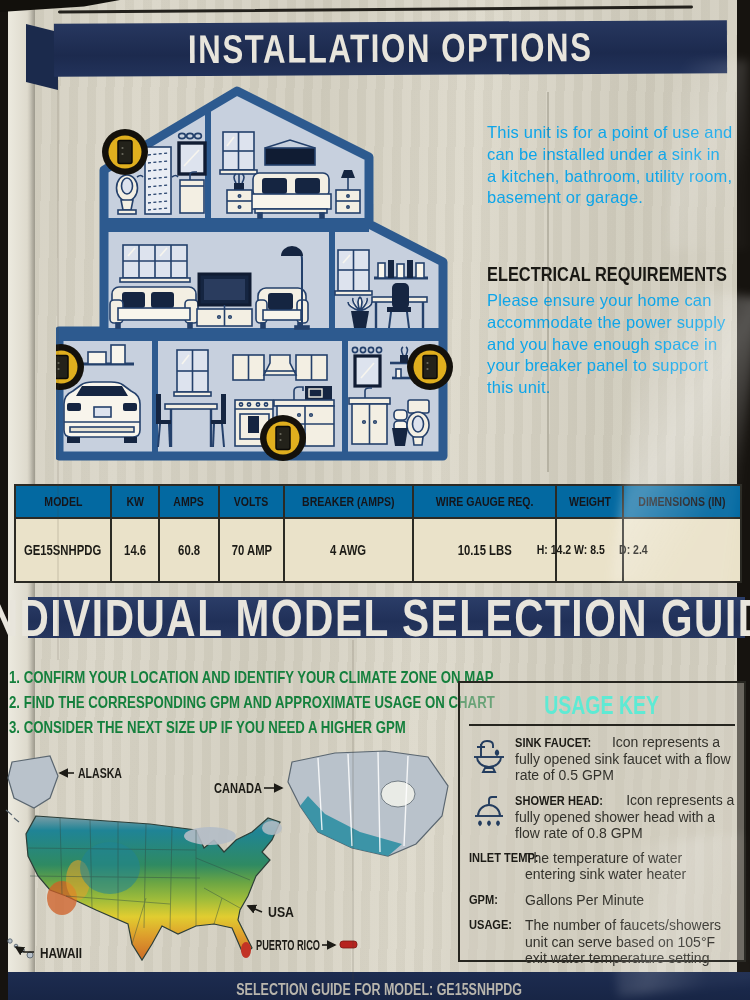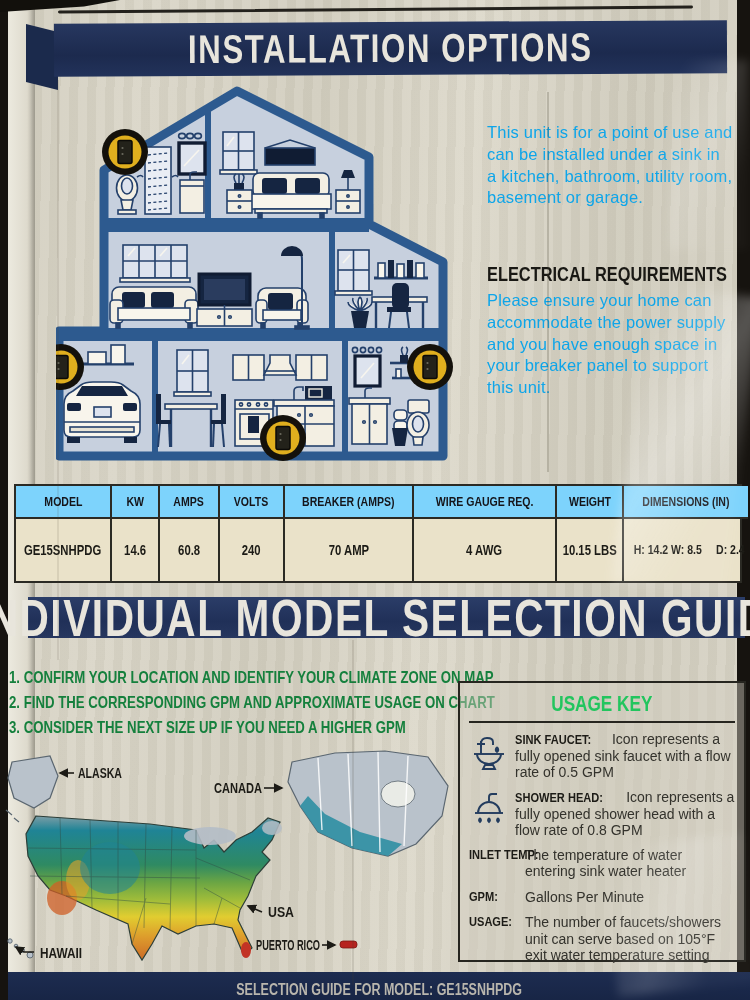--- a/index.html
+++ b/index.html
@@ -31,30 +31,30 @@
   .elec-h .cond{transform:scaleX(.78);transform-origin:left;}
   .elec-p{left:487px;top:290px;width:240px;}
   
   .spec{position:absolute;left:14px;top:484px;width:728px;height:99px;display:grid;
     grid-template-columns:96px 48px 60px 65px 129px 143px 67px 1fr;grid-template-rows:33px 1fr;
     border:2.5px solid #2b2a24;background:#eae2c9;box-sizing:border-box;}
   .spec>div{border-right:2px solid #2b2a24;border-bottom:2px solid #2b2a24;display:flex;
     align-items:center;justify-content:center;box-sizing:border-box;}
   .spec>div:nth-child(8n){border-right:none;text-align:center;}
   .spec>div:nth-child(n+9){border-bottom:none;}
-  .th{background:#7dd3fc;color:#15151a;font-size:13.5px;}
+  .th{background:#0369a1;color:#15151a;font-size:13.5px;}
   .td{color:#1c1b16;font-size:14.5px;font-weight:bold;}
   .dims{flex-direction:row;line-height:1.25;font-size:13.5px;}
   
   .steps{position:absolute;left:9px;top:665px;color:#15803d;font-size:16.5px;line-height:1.52;}
   .steps .cond{transform-origin:left;transform:scaleX(.8);}
   
   .ukey{position:absolute;left:458px;top:681px;width:288px;height:281px;border:2.5px solid #26251f;
     background:rgba(210,206,194,.45);box-sizing:border-box;padding:8px 9px 6px 9px;color:#33322c;}
-  .uk-title{text-align:center;font-size:22px;color:#22c55e;}
+  .uk-title{text-align:center;font-size:25px;color:#5eead4;}
   .uk-rule{height:2px;background:#26251f;margin:4px 0 8px 0;}
   .uk-item{display:grid;grid-template-columns:46px 1fr;margin-bottom:8px;font-size:14px;line-height:1.18;}
   .uk-item.nolabelicon{grid-template-columns:56px 1fr;margin-bottom:9px;}
   .uk-label{font-weight:bold;color:#1c1b16;font-size:13.5px;display:inline-block;
     transform:scaleX(.82);transform-origin:left;white-space:nowrap;}
   .uk-icon{width:40px;height:40px;}
   
   .crease{position:absolute;width:1.5px;background:rgba(70,62,45,.22);}
   .glare{position:absolute;background:linear-gradient(115deg,rgba(255,255,255,0) 10%,rgba(255,255,255,.4) 45%,rgba(255,255,255,.08) 75%);
     filter:blur(5px);}
@@ -411,23 +411,20 @@
     <div class="td">
         <span class="cond">GE15SNHPDG</span>
       </div>
     <div class="td">
         <span class="cond">14.6</span>
       </div>
     <div class="td">
         <span class="cond">60.8</span>
       </div>
     <div class="td">
-        <span class="cond">240</span>
-      </div>
-    <div class="td">
         <span class="cond">70 AMP</span>
       </div>
     <div class="td">
         <span class="cond">4 AWG</span>
       </div>
     <div class="td">
         <span class="cond">10.15 LBS</span>
       </div>
     <div class="td dims">
       <span class="cond">H: 14.2 W: 8.5</span>

